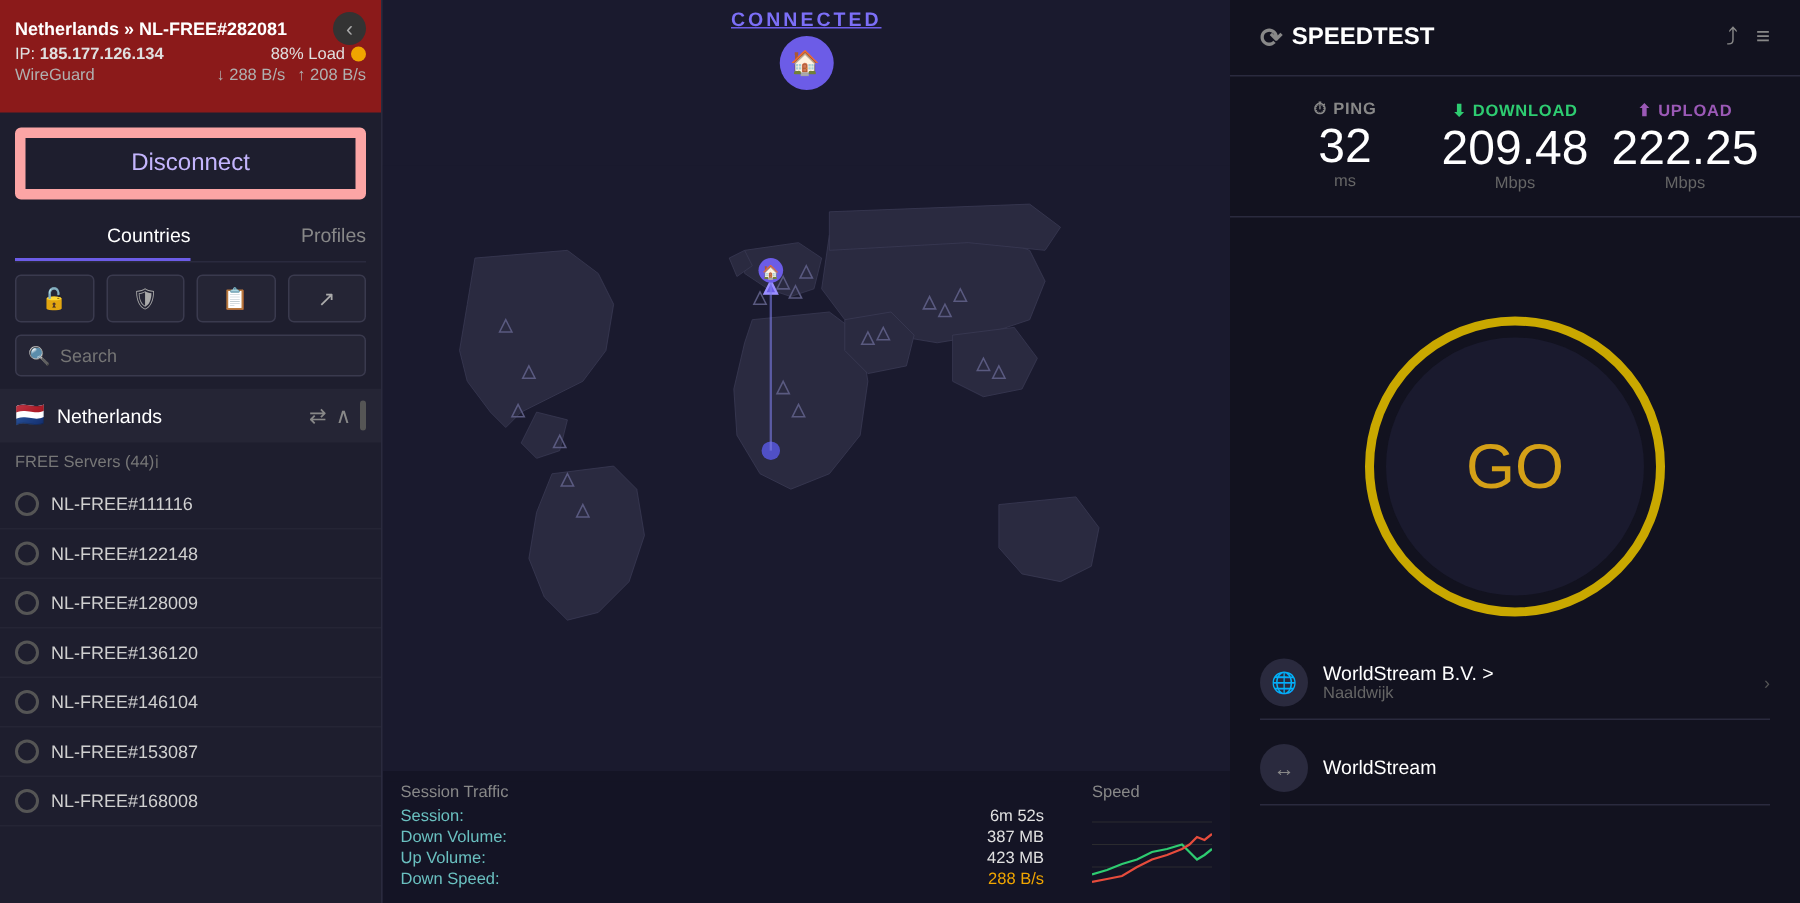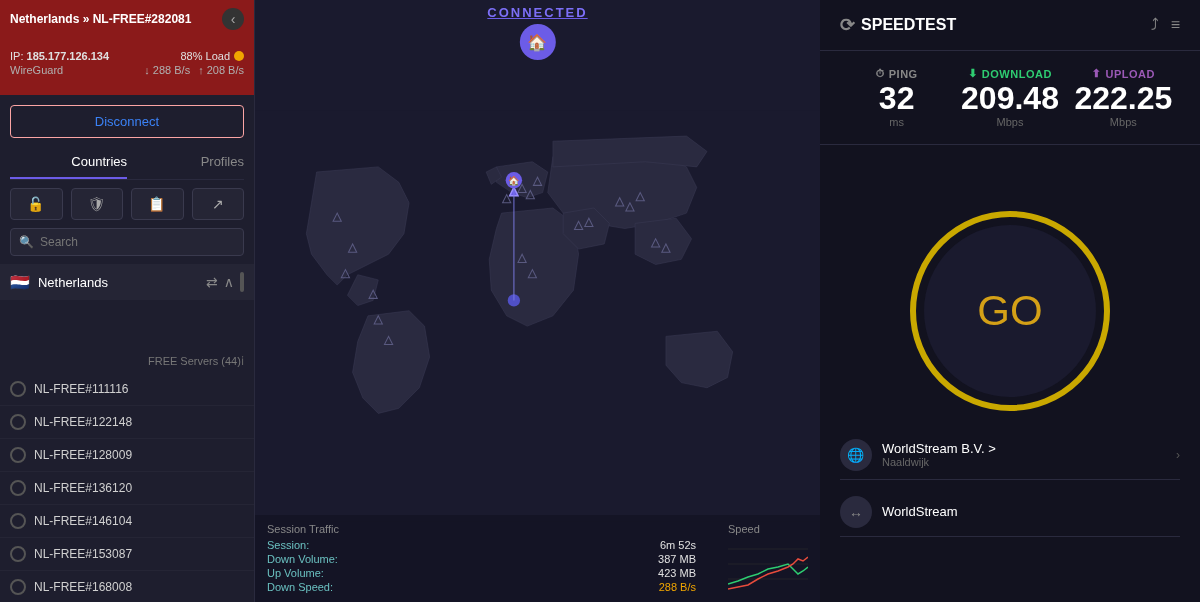--- a/index.html
+++ b/index.html
@@ -54,21 +54,21 @@
       height: 22px;
       display: flex;
       align-items: center;
       justify-content: center;
     }
 
     .ip-row {
       display: flex;
       align-items: center;
       justify-content: space-between;
-      margin-top: 20px;
+      margin-top: 0;
     }
 
     .ip-text {
       color: #e0e0e0;
       font-size: 11px;
     }
 
     .load-text {
       color: #e0e0e0;
       font-size: 11px;
@@ -99,27 +99,27 @@
     .speed-text {
       color: #b0b0b0;
       font-size: 11px;
       display: flex;
       gap: 8px;
     }
 
     .disconnect-btn {
       margin: 10px 10px 8px;
       background: transparent;
-      border: 1px solid #fca5a5;
-      color: #3b82f6;
+      border: 7px solid #fca5a5;
+      color: #c4b5fd;
       padding: 8px;
       width: calc(100% - 20px);
       border-radius: 4px;
       cursor: pointer;
-      font-size: 13px;
+      font-size: 16px;
       font-weight: 500;
     }
 
     .tabs {
       display: flex;
       border-bottom: 1px solid #2a2a3e;
       margin: 0 10px;
     }
 
     .tab {
@@ -237,22 +237,21 @@
       width: 4px;
       background: #555;
       border-radius: 2px;
       height: 20px;
     }
 
     .free-servers-label {
       padding: 4px 10px;
       display: flex;
       align-items: center;
-      justify-content: flex-end;
-      margin-top: 48px;
+      justify-content: flex-start;
     }
 
     .free-servers-text {
       color: #777;
       font-size: 11px;
     }
 
     .info-icon {
       color: #666;
       font-size: 12px;
@@ -445,21 +444,21 @@
       align-items: center;
       gap: 4px;
     }
 
     .metric-label.ping { color: #888; }
     .metric-label.download { color: #2ecc71; }
     .metric-label.upload { color: #9b59b6; }
 
     .metric-value {
       font-size: 32px;
-      font-weight: 700;
+      font-weight: 400;
       color: #ffffff;
       line-height: 1;
     }
 
     .metric-unit {
       font-size: 11px;
       color: #666;
     }
 
     .speedtest-main {

